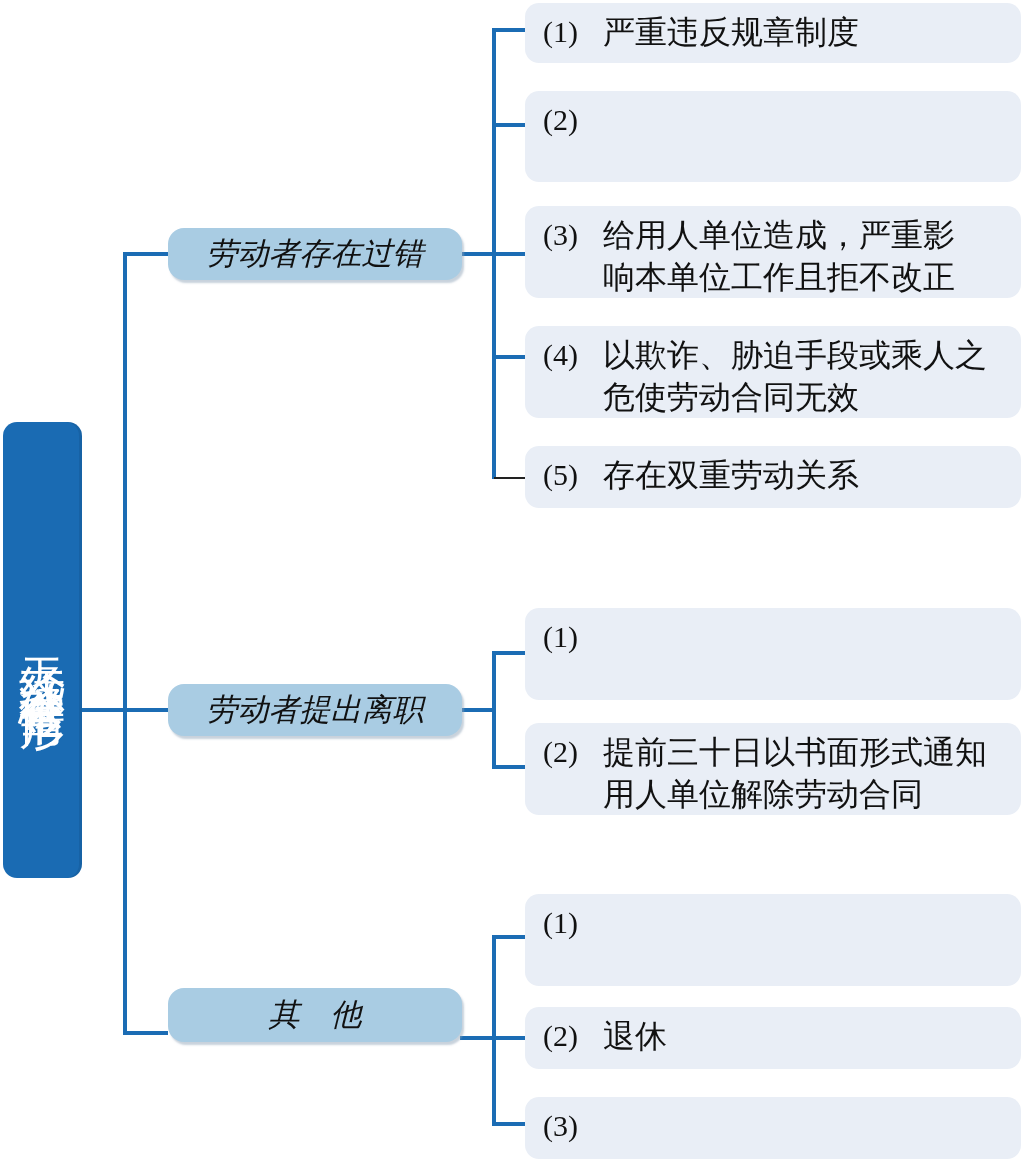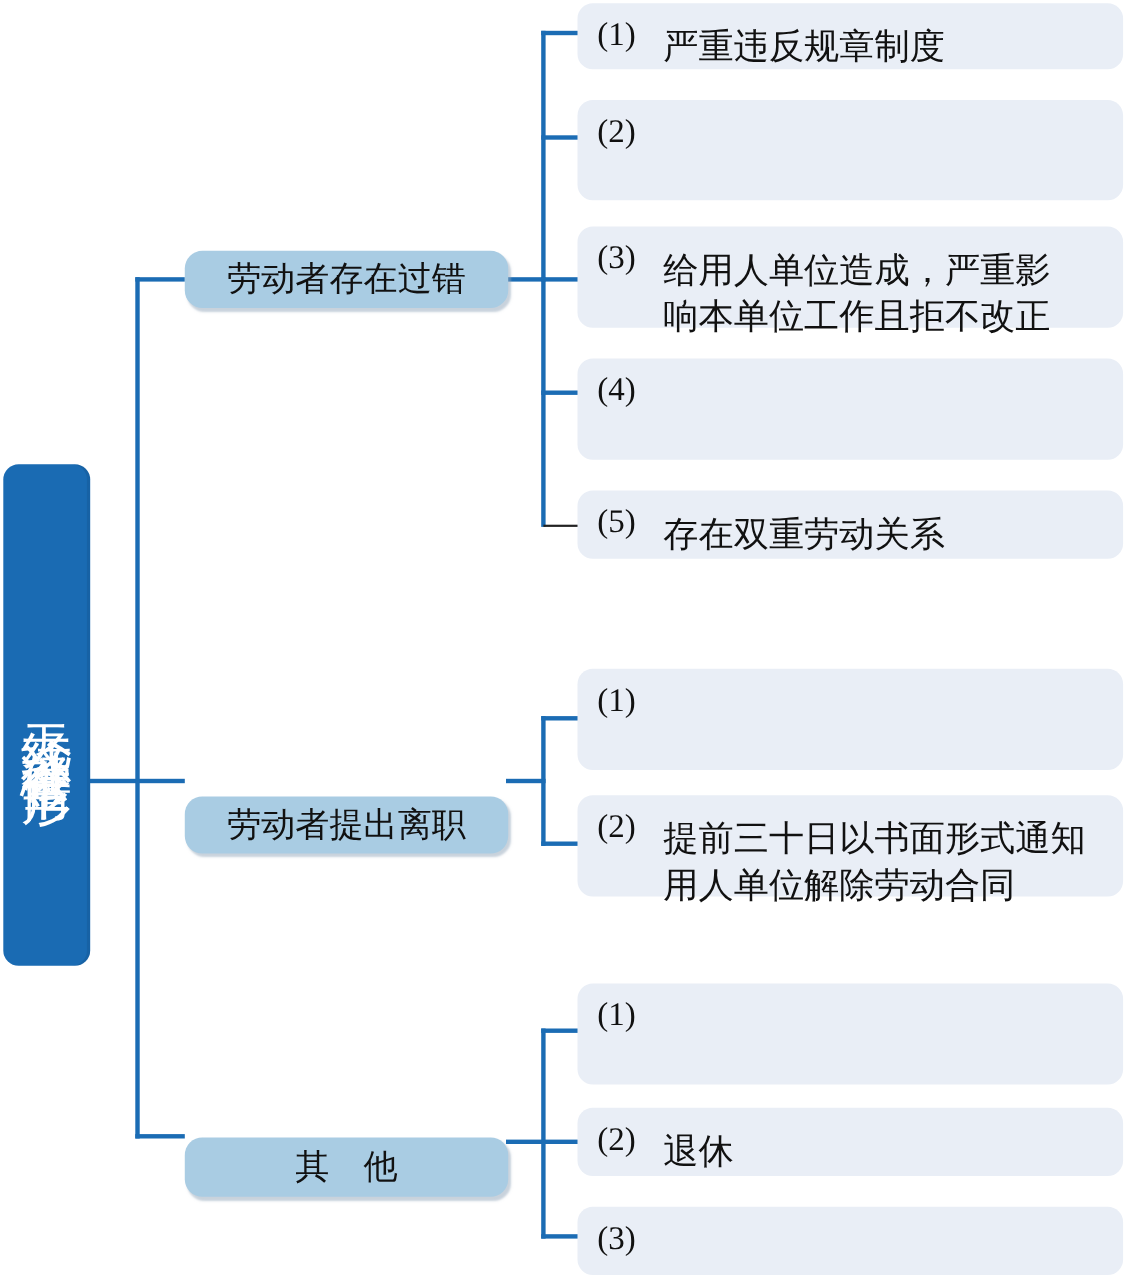--- a/index.html
+++ b/index.html
@@ -18,32 +18,32 @@
         display:flex;align-items:center;justify-content:center;
         box-shadow:inset -3px 0 0 rgba(0,0,0,0.08);}
   .root .vtext{writing-mode:vertical-rl;text-orientation:upright;
         color:#ffffff;font-size:46px;letter-spacing:7px;line-height:79px;
         font-weight:400;white-space:nowrap;}
 
   
   .branch{position:absolute;left:168px;width:294px;
         background:#a9cce3;border-radius:16px;
         display:flex;align-items:center;justify-content:center;
-        box-shadow:2px 3px 2px rgba(145,165,185,0.5);}
+        box-shadow:2px 3px 2px rgba(145,165,185,0.5);font-style:italic;}
   .branch .blabel{font-size:31px;color:#111;}
 
   
   .leaf{position:absolute;left:525px;width:496px;
         background:#e9eef6;border-radius:14px;
         display:flex;align-items:flex-start;
         padding:0;box-sizing:border-box;}
   .leaf .num{flex:none;width:60px;padding:8px 0 0 18px;
         font-size:30px;line-height:42px;}
   .leaf .txt{flex:1;padding:8px 10px 0 0;
-        font-size:32px;line-height:42px;white-space:pre-line;margin-top:10px;}
+        font-size:32px;line-height:42px;white-space:pre-line;}
 </style>
 </head>
 <body>
 
 <div class="canvas">
 
   <div class="hline" style="left:80px;top:708px;width:88px;"></div>
 
   <div class="vline" style="left:123px;top:252px;height:783px;"></div>
 
@@ -69,41 +69,43 @@
   <div class="hline" style="left:492px;top:935px;width:35px;"></div>
   <div class="hline" style="left:492px;top:1122px;width:35px;"></div>
 
   <div class="root">
     <div class="vtext">无经济补偿金情形</div>
   </div>
 
   <div class="branch" style="top:228px;height:52px;">
     <span class="blabel">劳动者存在过错</span>
   </div>
-  <div class="branch" style="top:684px;height:52px;margin-top:40px;">
+  <div class="branch" style="top:684px;height:52px;">
     <span class="blabel">劳动者提出离职</span>
   </div>
-  <div class="branch" style="top:1034px;height:54px;">
+  <div class="branch" style="top:988px;height:54px;">
     <span class="blabel">其　他</span>
   </div>
 
   <div class="leaf" style="top:3px;height:60px;">
     <span class="num">(1)</span>
     <div class="txt">严重违反规章制度</div>
   </div>
   <div class="leaf" style="top:91px;height:91px;">
     <span class="num">(2)</span>
   </div>
   <div class="leaf" style="top:206px;height:92px;">
     <span class="num">(3)</span>
     <div class="txt">给用人单位造成，严重影
 响本单位工作且拒不改正</div>
   </div>
   <div class="leaf" style="top:326px;height:92px;">
     <span class="num">(4)</span>
+    <div class="txt">以欺诈、胁迫手段或乘人之
+危使劳动合同无效</div>
   </div>
   <div class="leaf" style="top:446px;height:62px;">
     <span class="num">(5)</span>
     <div class="txt">存在双重劳动关系</div>
   </div>
 
   <div class="leaf" style="top:608px;height:92px;">
     <span class="num">(1)</span>
   </div>
   <div class="leaf" style="top:723px;height:92px;">

